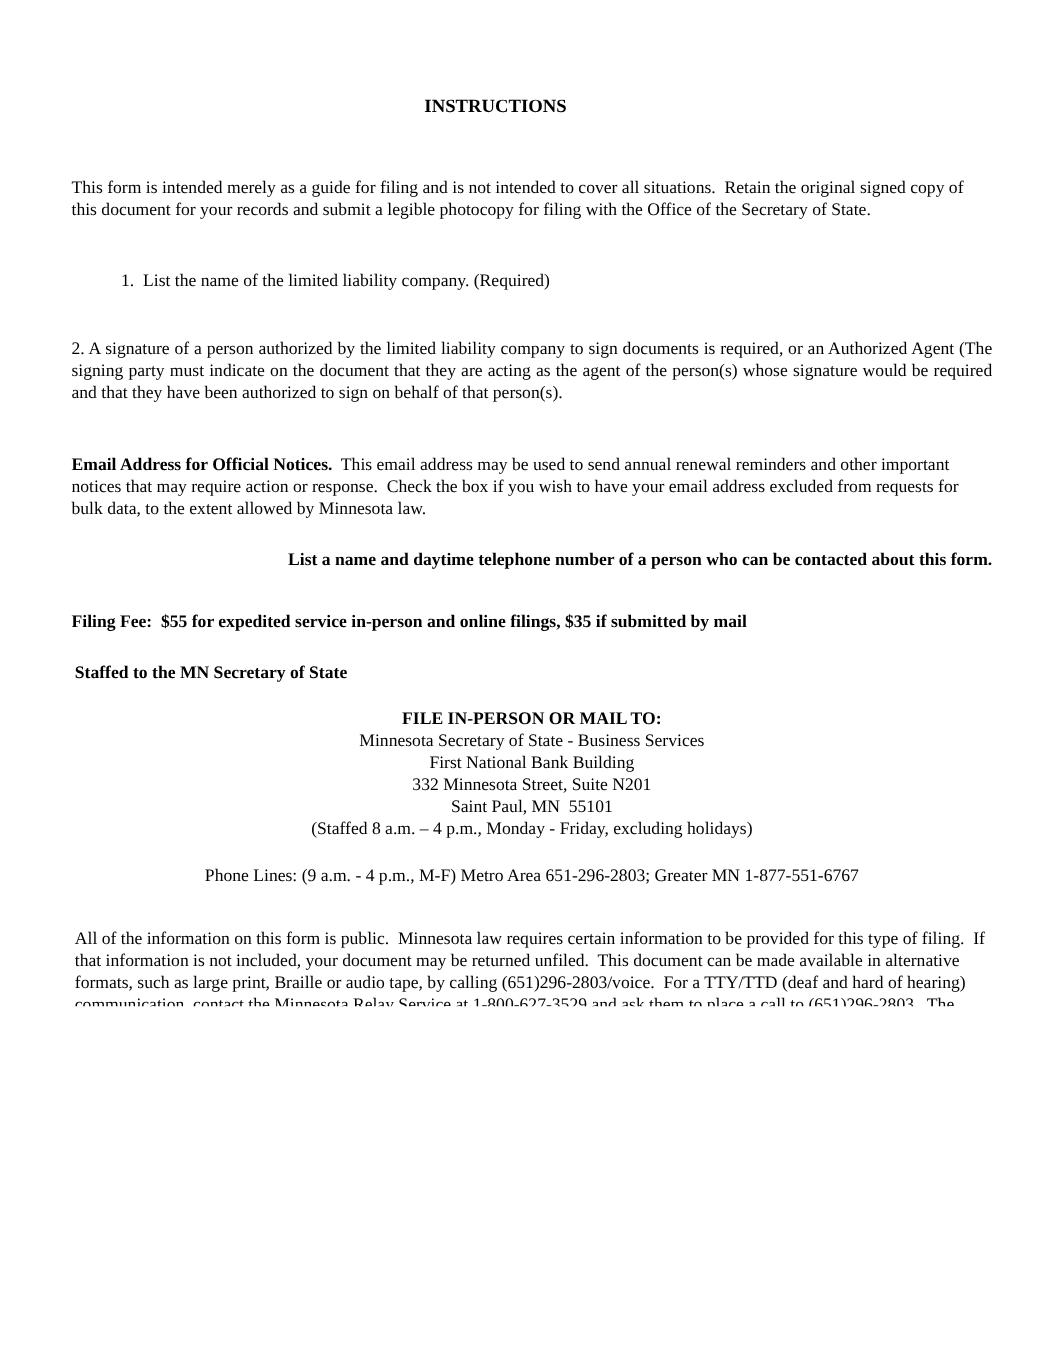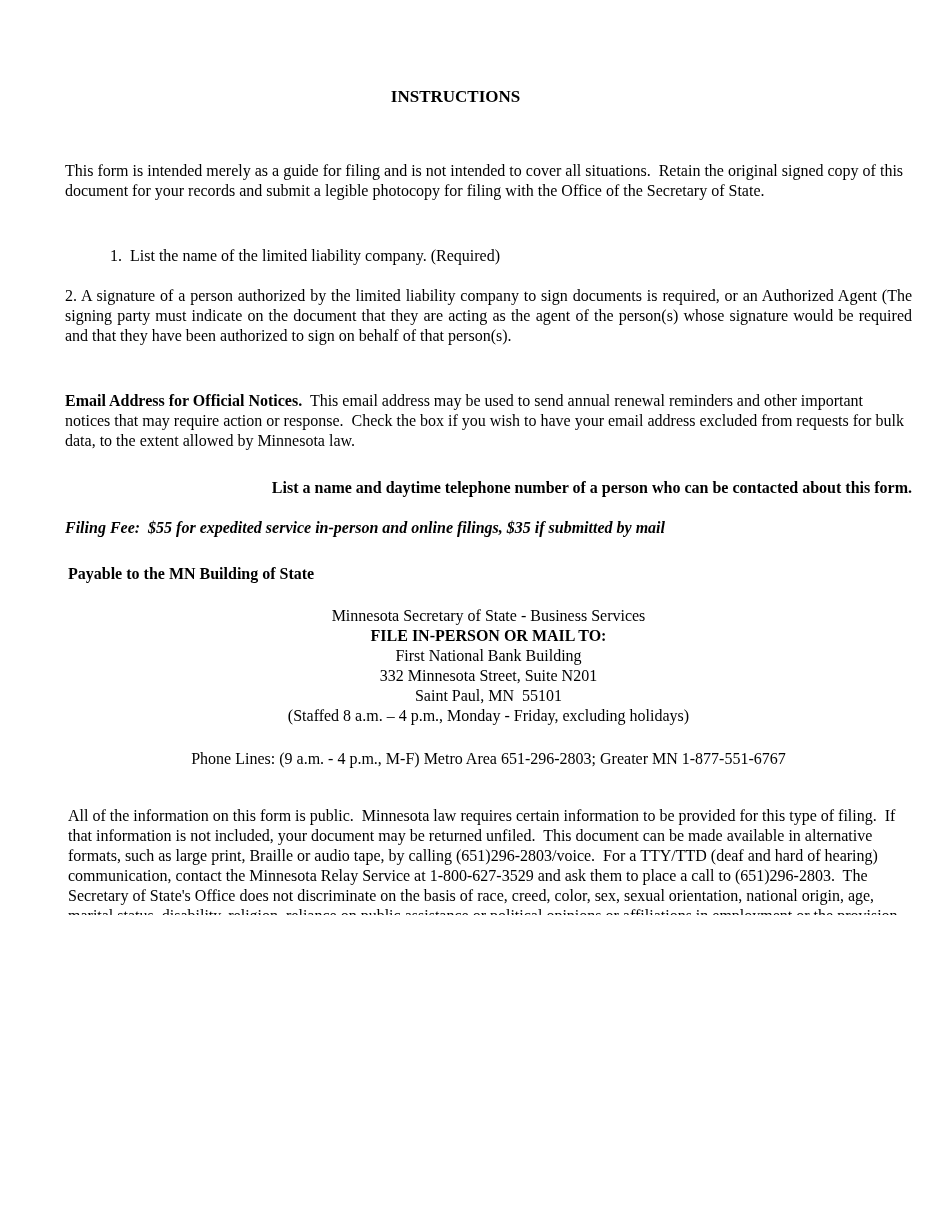--- a/index.html
+++ b/index.html
@@ -10,21 +10,21 @@
   .page {
     position: relative;
     width: 950px;
     height: 915px;
     box-sizing: border-box;
     background: #ffffff;
     color: #000000;
     font-family: "Liberation Serif", "DejaVu Serif", serif;
     font-size: 16px;
     line-height: 20px;
-    padding: 86px 38px 0 65px;
+    padding: 86px 48px 0 65px;
     overflow: hidden;
   }
   .para {
     margin: 0;
     white-space: pre-wrap;
   }
   .bold { font-weight: bold; }
   .justify { text-align: justify; }
   .centered { text-align: center; }
   .title {
@@ -32,24 +32,24 @@
     font-size: 17px;
     line-height: 22px;
     font-weight: bold;
     text-align: center;
     position: relative;
     left: -33px;
   }
   .m-link     { margin-top: 43px; }
   .m-intro    { margin-top: 53px; }
   .m-item1    { margin-top: 45px; margin-left: 45px; }
-  .m-item2    { margin-top: 20px; }
+  .m-item2    { margin-top: 42px; }
   .m-email    { margin-top: 45px; }
   .m-contact  { margin-top: 27px; text-align: right; }
-  .m-fee      { margin-top: 20px; font-style: italic; }
+  .m-fee      { margin-top: 36px; }
   .m-payable  { margin-top: 26px; padding-left: 3px; }
   .m-submit   { margin-top: 22px; }
   .m-address  { margin-top: 22px; }
   .m-phone    { margin-top: 23px; }
   .m-public   { margin-top: 37px; padding-left: 3px; }
   .address-block {
     text-align: center;
   }
   .addr-line {
     white-space: pre-wrap;
@@ -73,26 +73,26 @@
   <p class="para m-item1">1.  List the name of the limited liability company. (Required)</p>
 
   <p class="para justify m-item2">2. A signature of a person authorized by the limited liability company to sign documents is required, or an Authorized Agent (The signing party must indicate on the document that they are acting as the agent of the person(s) whose signature would be required and that they have been authorized to sign on behalf of that person(s).</p>
 
   <p class="para m-email"><span class="bold">Email Address for Official Notices.</span><span>  This email address may be used to send annual renewal reminders and other important notices that may require action or response.  Check the box if you wish to have your email address excluded from requests for bulk data, to the extent allowed by Minnesota law.</span></p>
 
   <p class="para bold m-contact">List a name and daytime telephone number of a person who can be contacted about this form.</p>
 
   <p class="para bold m-fee">Filing Fee:  $55 for expedited service in-person and online filings, $35 if submitted by mail</p>
 
-  <p class="para bold m-payable">Payable to the MN Building of State</p>
+  <p class="para bold m-payable">Staffed to the MN Secretary of State</p>
 
 
   <div class="address-block m-address">
+    <div class="addr-line bold">FILE IN-PERSON OR MAIL TO:</div>
     <div class="addr-line">Minnesota Secretary of State - Business Services</div>
-    <div class="addr-line bold">FILE IN-PERSON OR MAIL TO:</div>
     <div class="addr-line">First National Bank Building</div>
     <div class="addr-line">332 Minnesota Street, Suite N201</div>
     <div class="addr-line">Saint Paul, MN  55101</div>
     <div class="addr-line">(Staffed 8 a.m. – 4 p.m., Monday - Friday, excluding holidays)</div>
   </div>
 
   <p class="para centered m-phone">Phone Lines: (9 a.m. - 4 p.m., M-F) Metro Area 651-296-2803; Greater MN 1-877-551-6767</p>
 
   <p class="para m-public">All of the information on this form is public.  Minnesota law requires certain information to be provided for this type of filing.  If that information is not included, your document may be returned unfiled.  This document can be made available in alternative formats, such as large print, Braille or audio tape, by calling (651)296-2803/voice.  For a TTY/TTD (deaf and hard of hearing) communication, contact the Minnesota Relay Service at 1-800-627-3529 and ask them to place a call to (651)296-2803.  The Secretary of State's Office does not discriminate on the basis of race, creed, color, sex, sexual orientation, national origin, age, marital status, disability, religion, reliance on public assistance or political opinions or affiliations in employment or the provision of service.</p>
 

